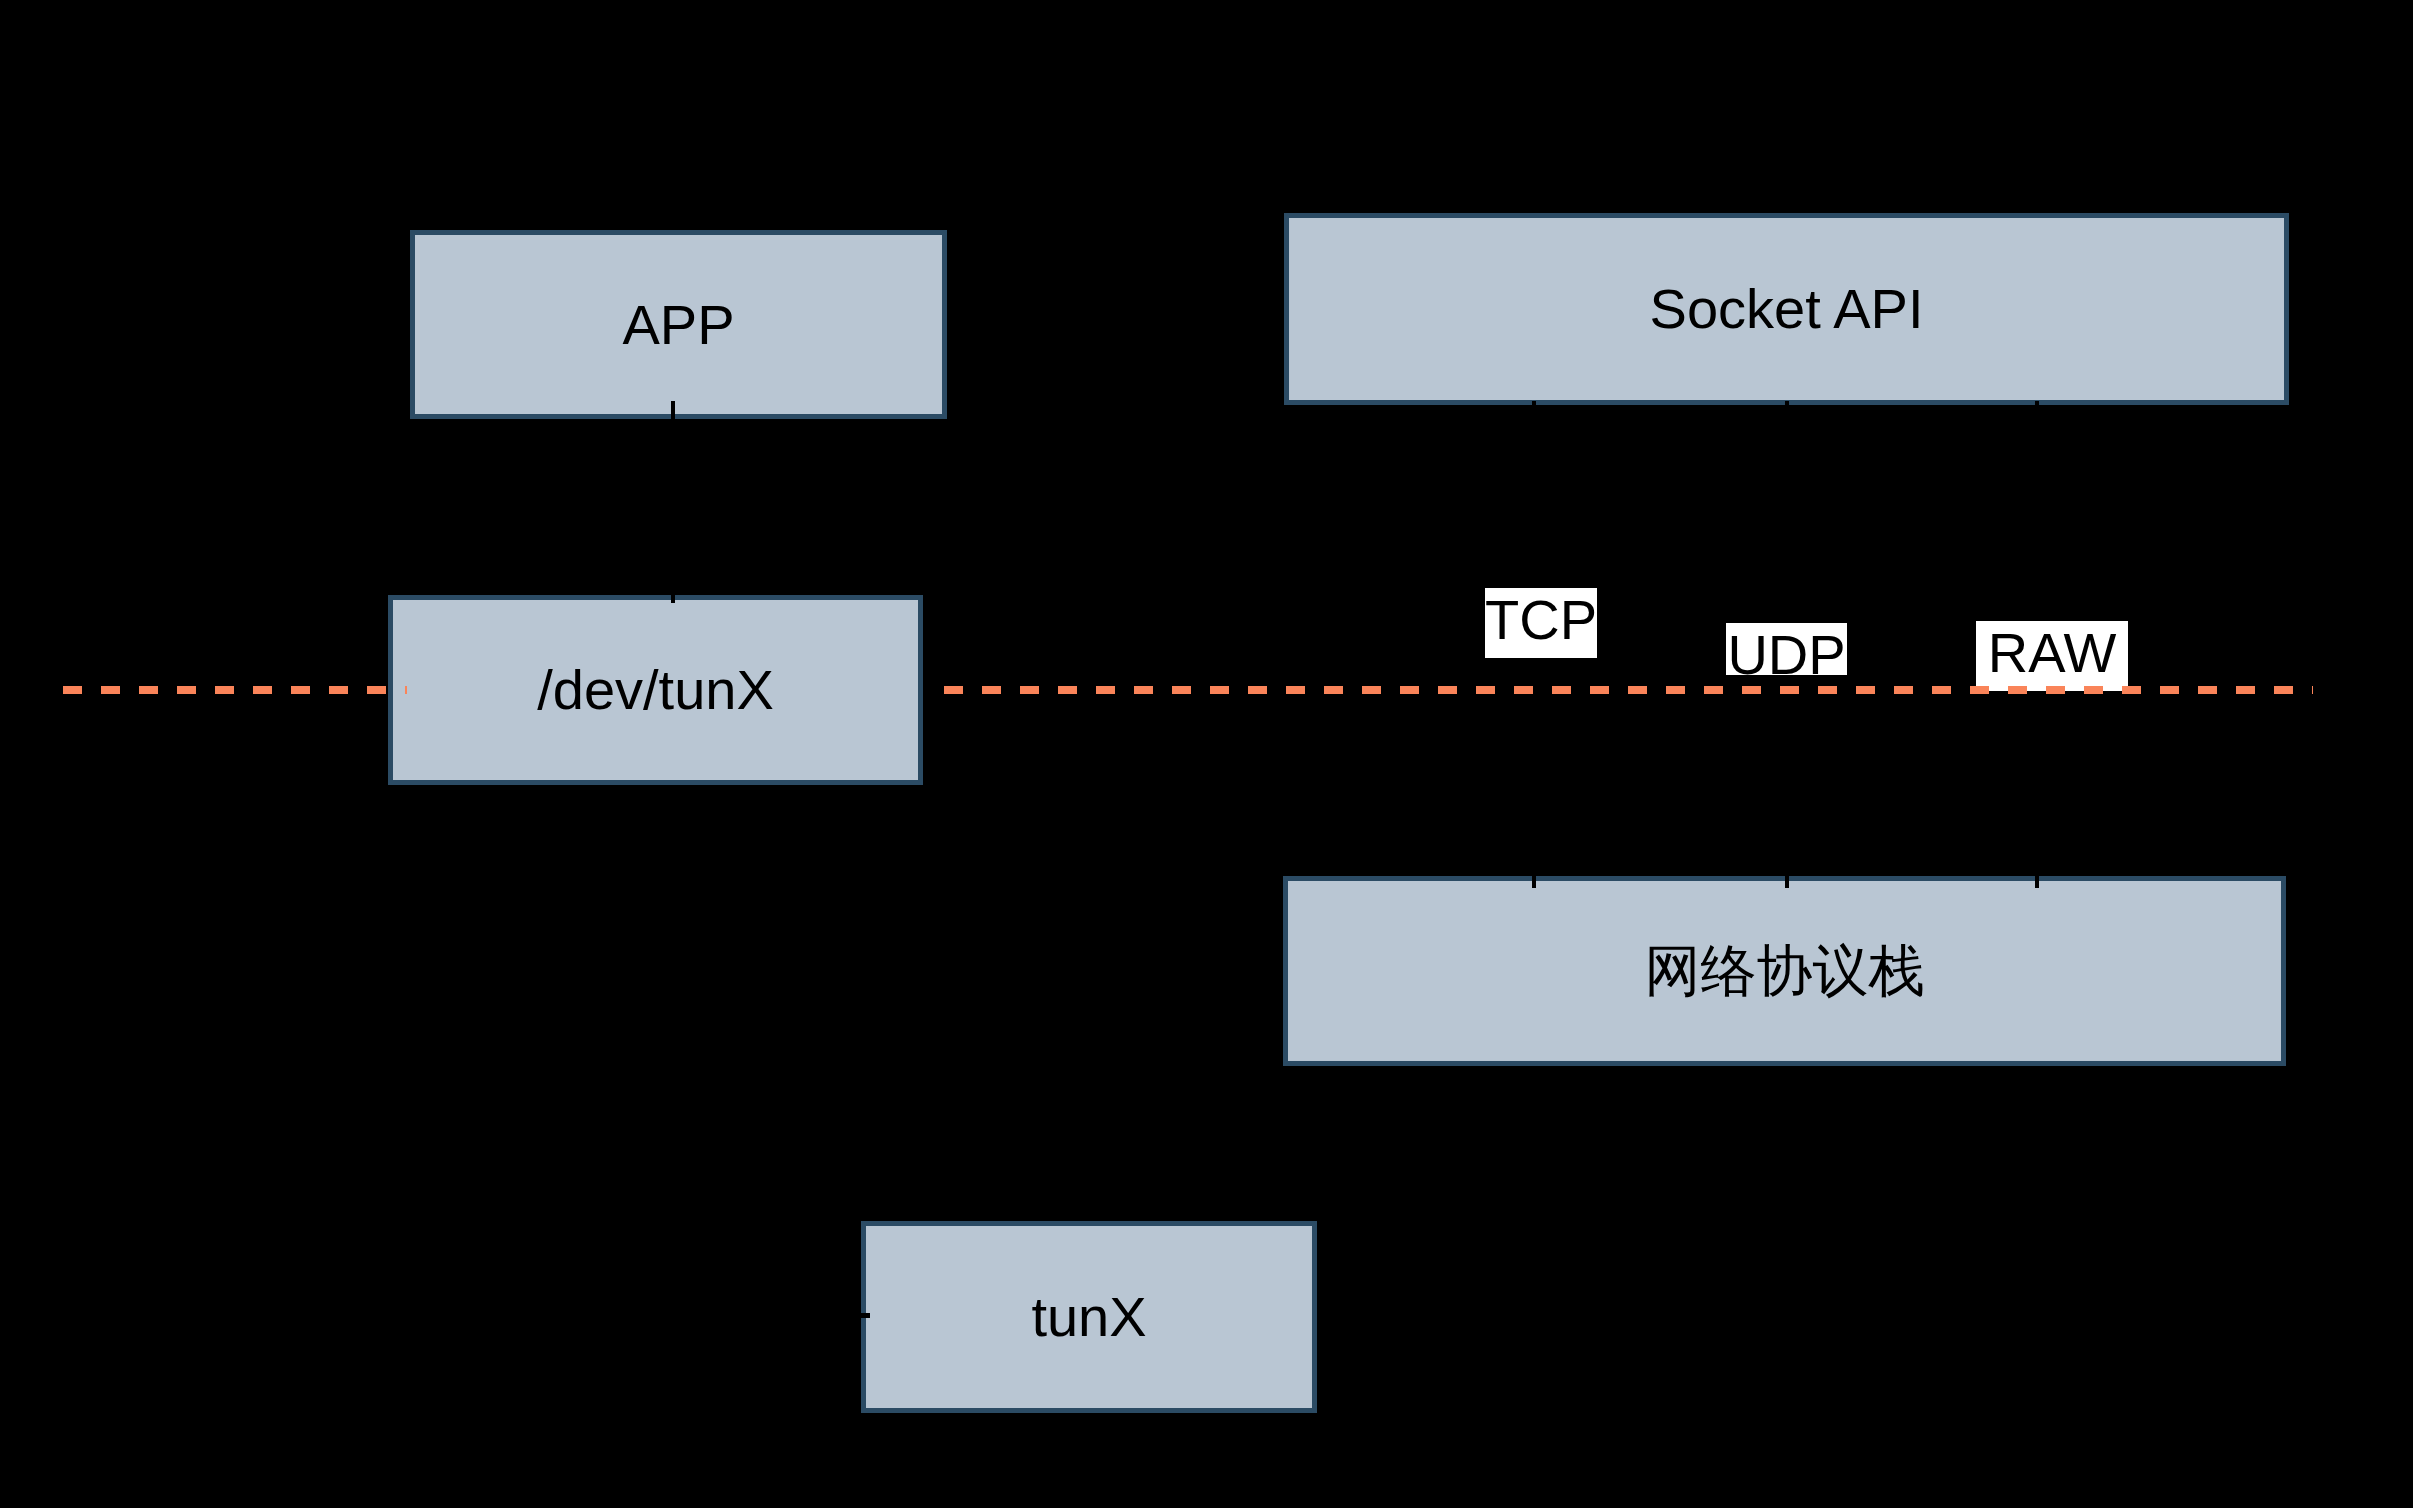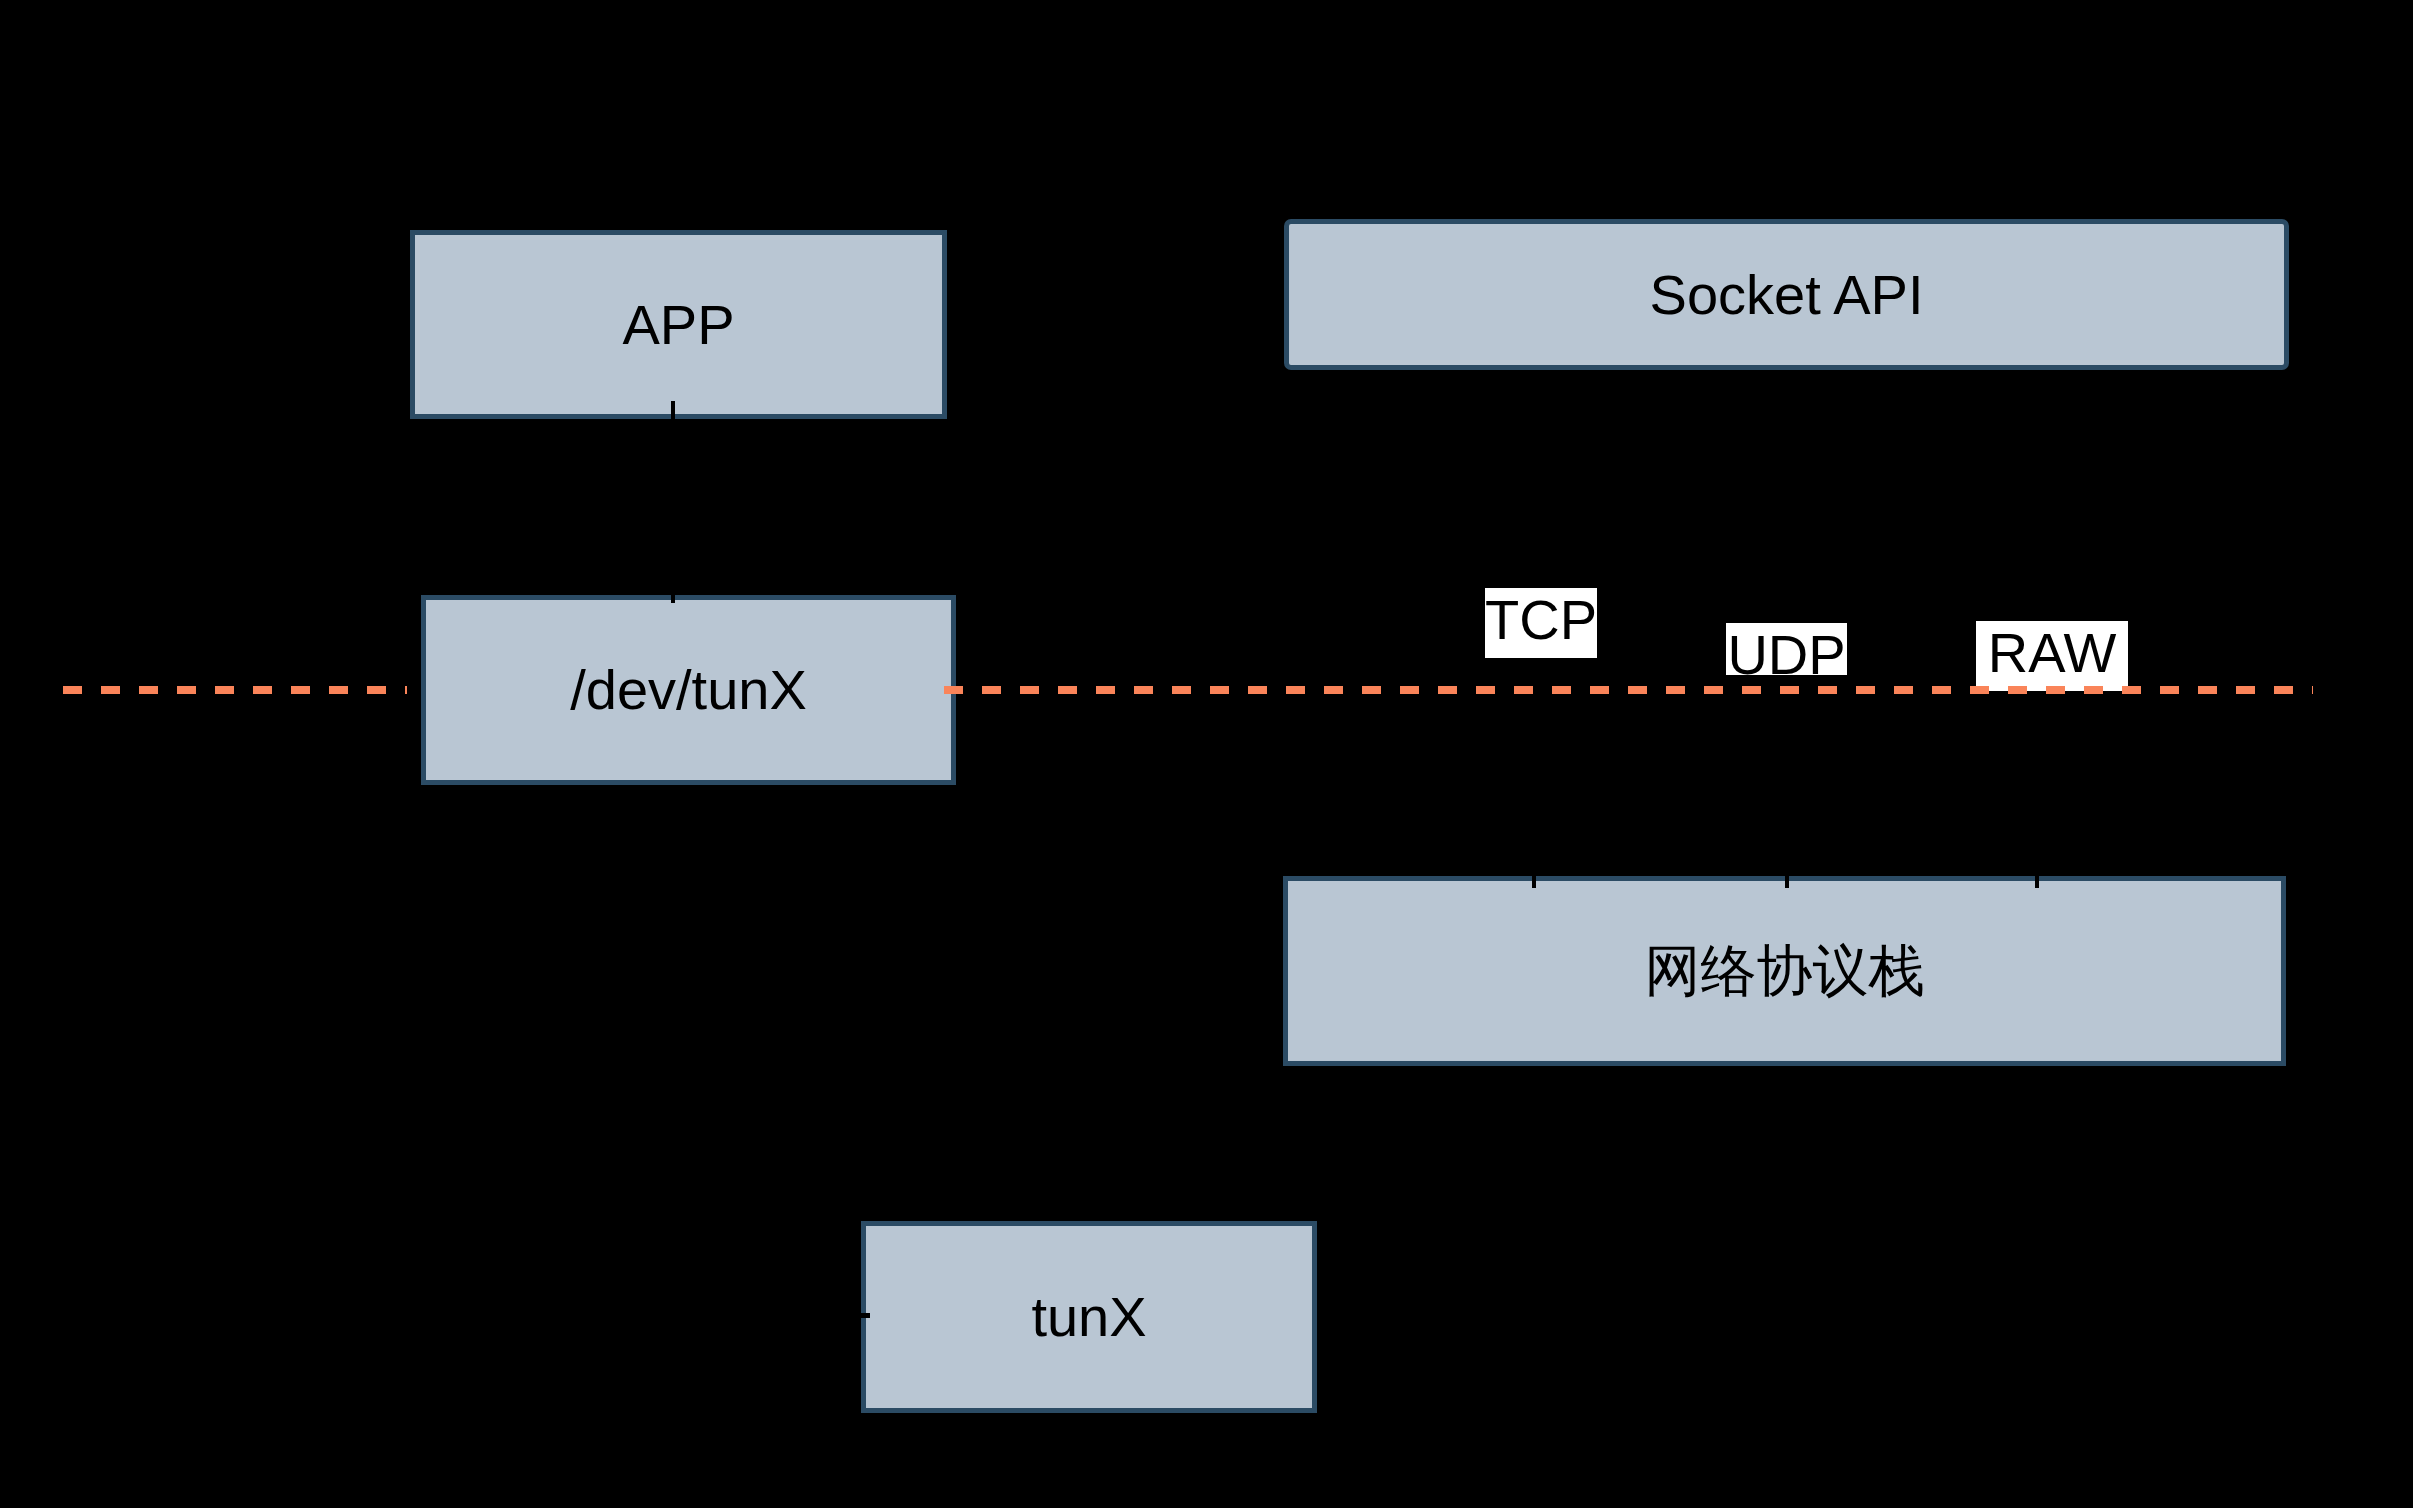--- a/index.html
+++ b/index.html
@@ -28,22 +28,22 @@
     z-index: 10;
   }
   .node .node-label {
     color: #000000;
     font-size: 56px;
     line-height: 1;
     white-space: nowrap;
   }
 
   #node-app        { left: 410px;  top: 230px;  width: 537px;  height: 189px; }
-  #node-socket-api { left: 1284px; top: 219px;  width: 1005px; height: 151px; border-radius: 7px; }
-  #node-dev-tunx   { left: 421px;  top: 595px;  width: 535px;  height: 190px; }
+  #node-socket-api { left: 1284px; top: 213px;  width: 1005px; height: 192px; }
+  #node-dev-tunx   { left: 388px;  top: 595px;  width: 535px;  height: 190px; }
   #node-net-stack  { left: 1283px; top: 876px; width: 1003px; height: 190px; }
   #node-tunx       { left: 861px; top: 1221px; width: 456px;  height: 192px; }
 
   
   .connector {
     position: absolute;
     background: #000000;
     z-index: 20;
   }
   #conn-app-devtunx   { left: 671px;  top: 401px;  width: 3.9px;  height: 202px; }

